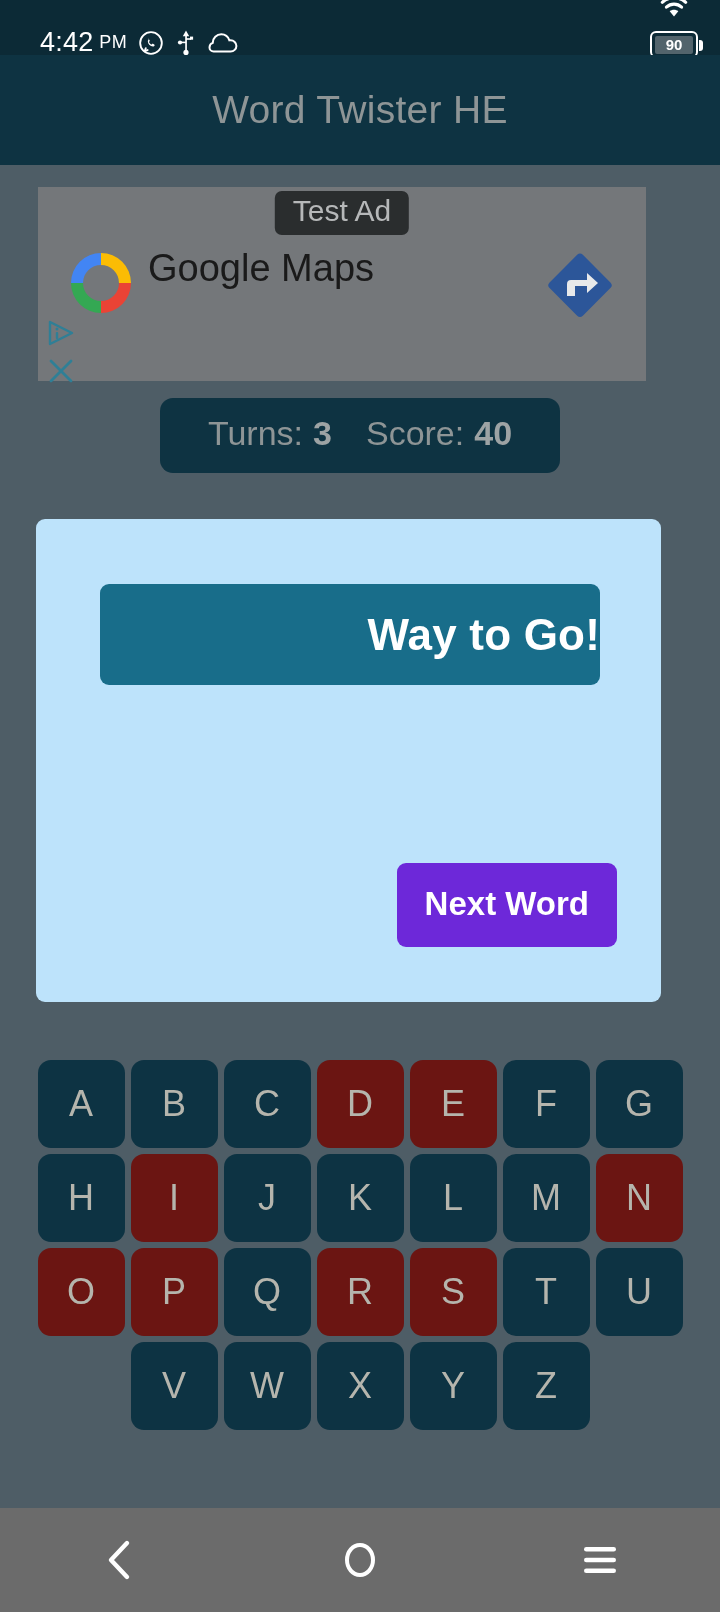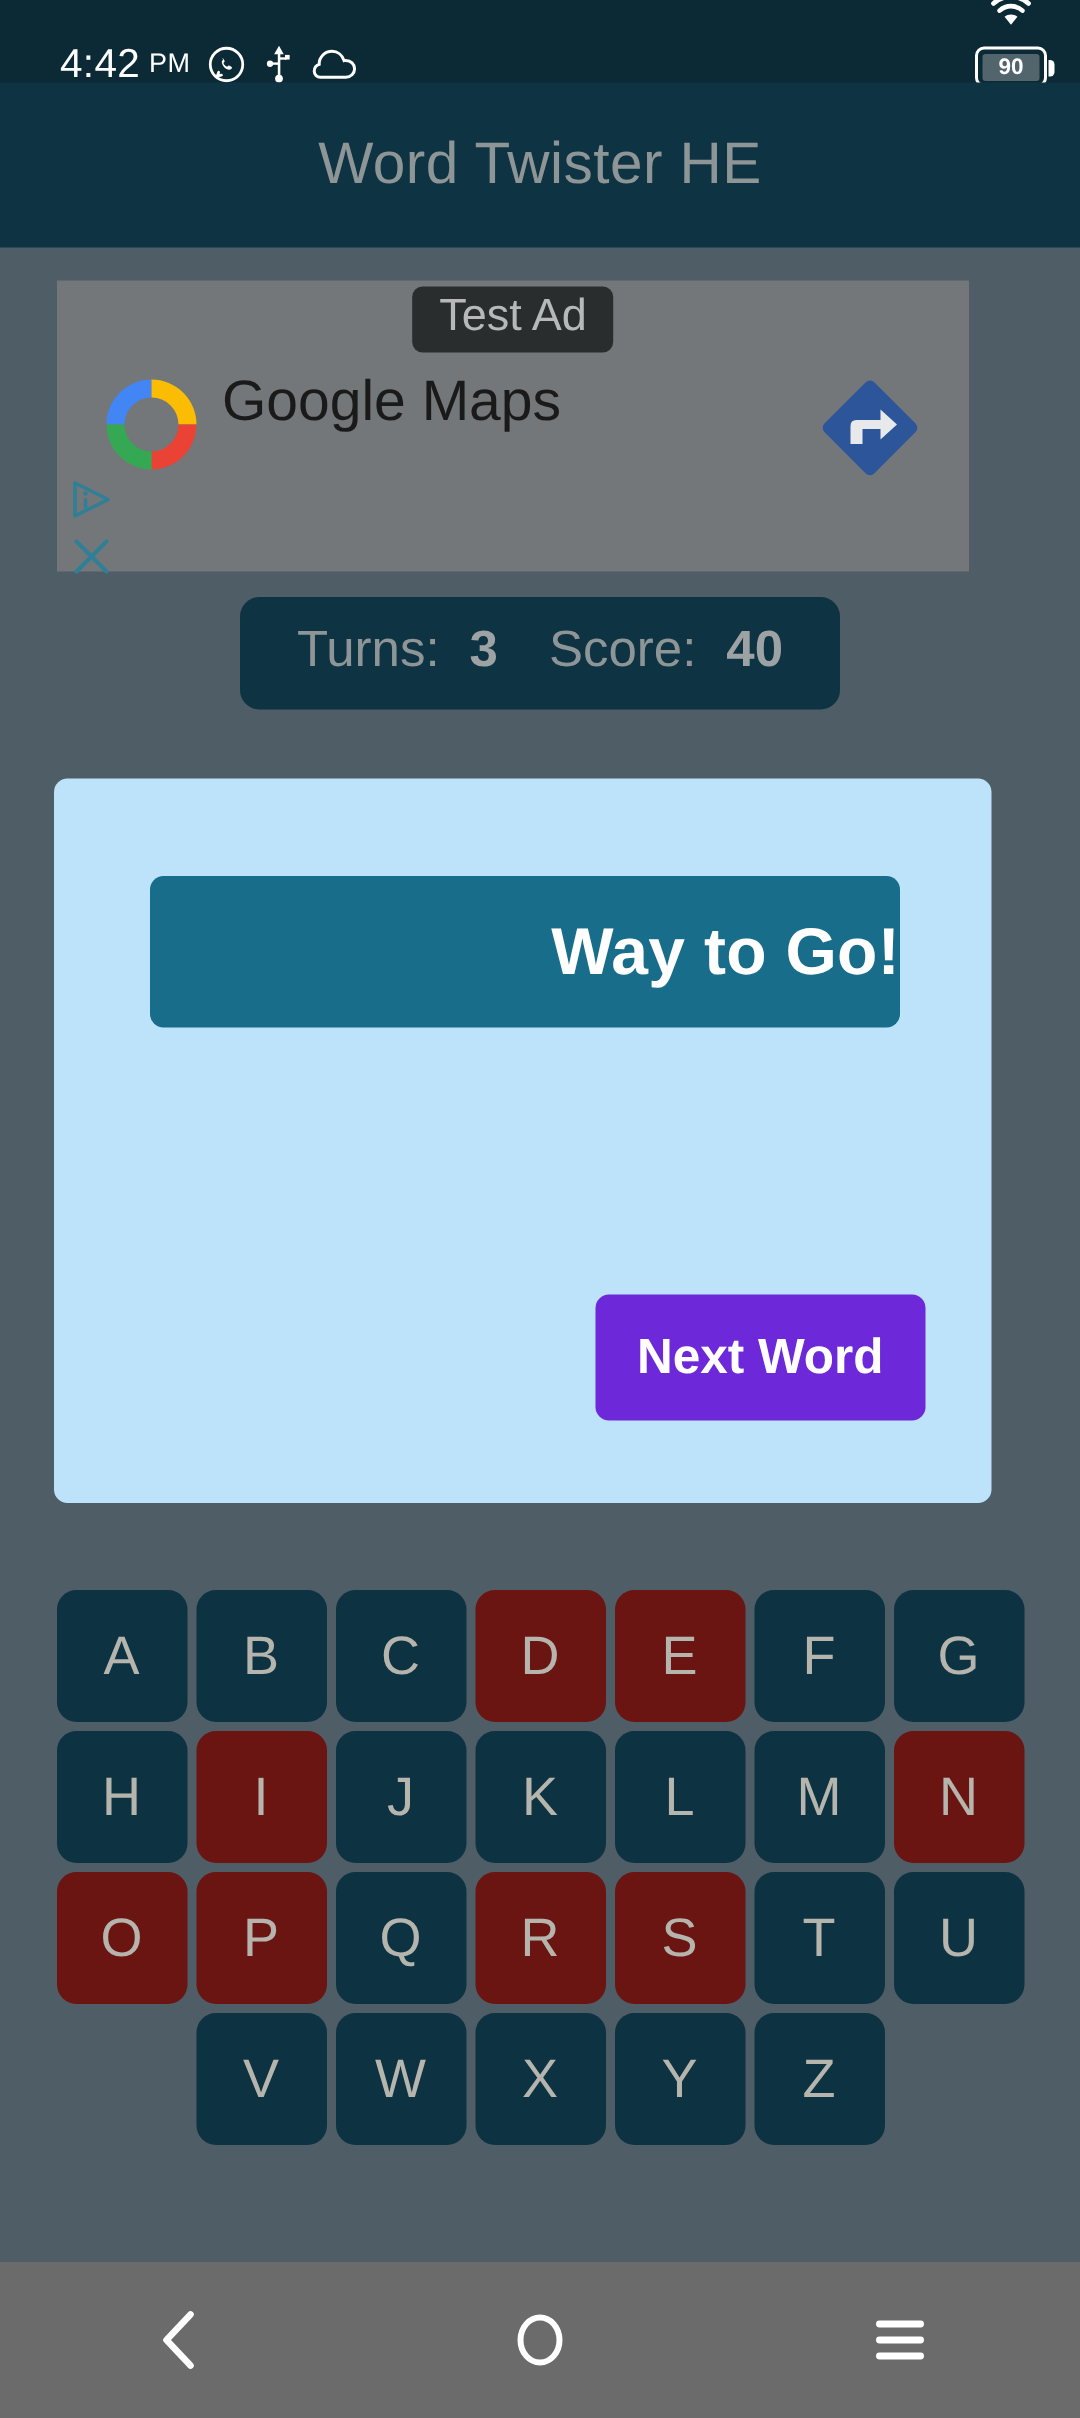--- a/index.html
+++ b/index.html
@@ -194,21 +194,21 @@
     padding: 16px 36px 20px;
     display: flex;
     align-items: baseline;
     gap: 34px;
     min-width: 400px;
     justify-content: center;
   }
   .score-group {
     display: flex;
     align-items: baseline;
-    gap: 20px;
+    gap: 10px;
   }
   .score-label {
     color: #8e9596;
     font-size: 34px;
     font-weight: 400;
   }
   .score-value {
     color: #9da3a4;
     font-size: 34px;
     font-weight: 700;

